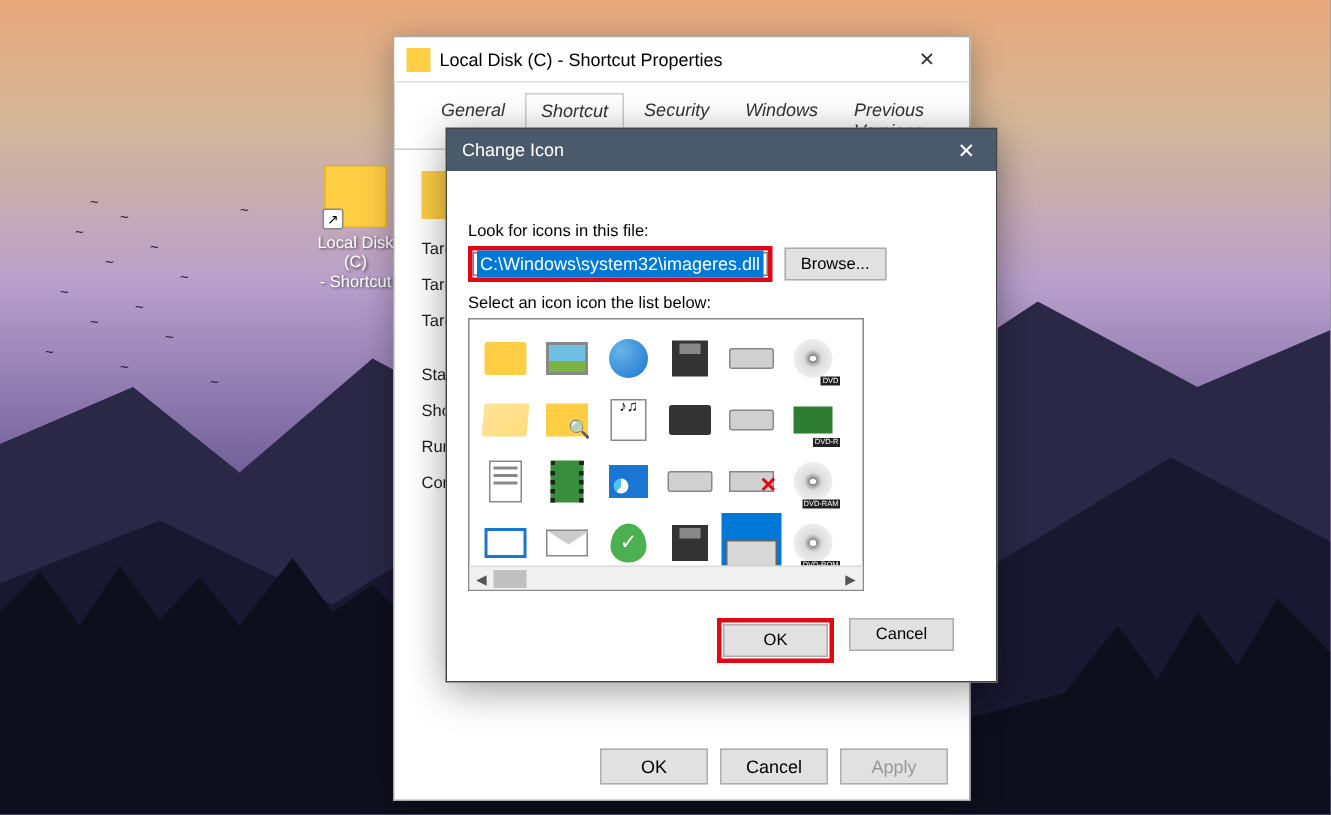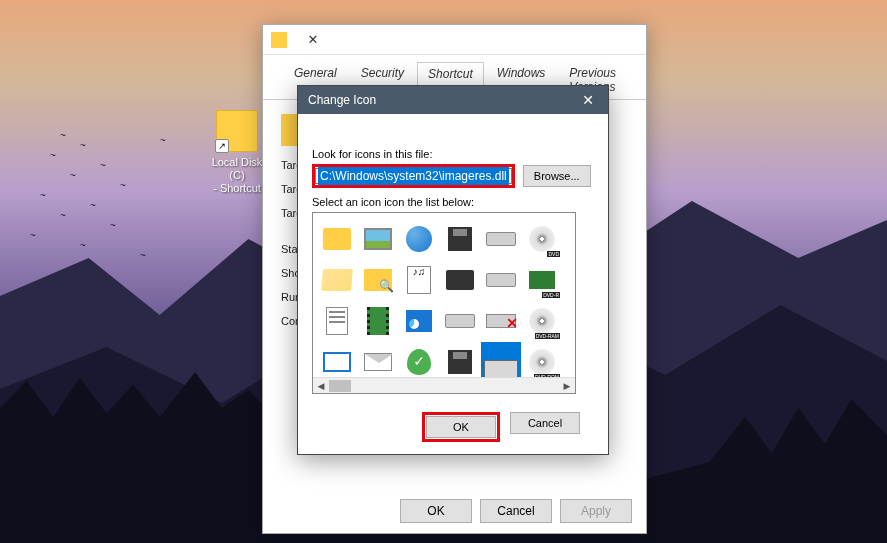--- a/index.html
+++ b/index.html
@@ -42,21 +42,21 @@
     .props-body { padding: 14px 18px; font-size: 12px; }
     .shortcut-icon-row { display: flex; align-items: center; gap: 14px; margin-bottom: 12px; }
     .shortcut-icon-row .shortcut-icon-img { width: 32px; height: 32px; background: #FFCE44; }
     .field-row { margin-bottom: 10px; }
     .field-row label { font-size: 11px; color: #222; }
     .props-footer { position: absolute; bottom: 10px; left: 0; right: 0; display: flex; justify-content: flex-end; gap: 8px; padding: 0 14px; }
     .btn { font-size: 12px; padding: 4px 0; width: 72px; text-align: center; background: #e1e1e1; border: 1px solid #adadad; }
     .btn.disabled { color: #999; }
 
     
-    .change-icon { position: absolute; top: 85px; left: 297px; width: 312px; height: 370px; background: #fff; border: 1px solid #444; box-shadow: 0 5px 25px rgba(0,0,0,0.4); }
+    .change-icon { position: absolute; top: 85px; left: 297px; width: 368px; height: 370px; background: #fff; border: 1px solid #444; box-shadow: 0 5px 25px rgba(0,0,0,0.4); }
     .ci-titlebar { height: 28px; background: #4B5A6B; color: #fff; display: flex; align-items: center; padding: 0 10px; font-size: 12px; }
     .ci-titlebar .spacer { flex: 1; }
     .ci-titlebar .x { font-size: 14px; padding: 0 4px; }
     .ci-body { padding: 10px 14px 12px; font-size: 11px; margin-top: 24px; }
     .path-row { display: flex; gap: 8px; align-items: center; margin: 4px 0 8px; }
     .path-highlight { border: 3px solid #E30613; padding: 0; }
     .path-input { width: 178px; height: 20px; font-size: 12px; border: 1px solid #7A7A7A; padding: 0 2px; }
     .path-input .selected-text { background: #0078D7; color: #fff; padding: 1px 2px; display: inline-block; line-height: 16px; }
     .browse-btn { width: 68px; height: 22px; font-size: 11px; background: #e1e1e1; border: 1px solid #adadad; text-align: center; line-height: 20px; }
     .icon-list { border: 1px solid #888; width: 264px; height: 182px; margin-top: 4px; padding: 6px 4px 0; background: #fff; position: relative; }
@@ -127,26 +127,27 @@
   <div class="icon-box">
     <div class="arrow">↗</div>
   </div>
   <div class="label" style="white-space:pre-line">Local Disk (C)
 - Shortcut</div>
 </div>
 
 <div class="props-window">
   <div class="titlebar">
     <div class="icon-sm"></div>
+    <div class="title">Local Disk (C) - Shortcut Properties</div>
     <div class="close">✕</div>
   </div>
   <div class="tabs-row">
     <div class="tab">General</div>
+    <div class="tab active">Shortcut</div>
     <div class="tab">Security</div>
-    <div class="tab active">Shortcut</div>
     <div class="tab">Windows</div>
     <div class="tab">Previous Versions</div>
   </div>
   <div class="props-body">
     <div class="shortcut-icon-row">
       <div class="shortcut-icon-img"></div>
     </div>
     <div class="field-row"><label>Target type:</label></div>
     <div class="field-row"><label>Target location:</label></div>
     <div class="field-row"><label>Target:</label></div>

